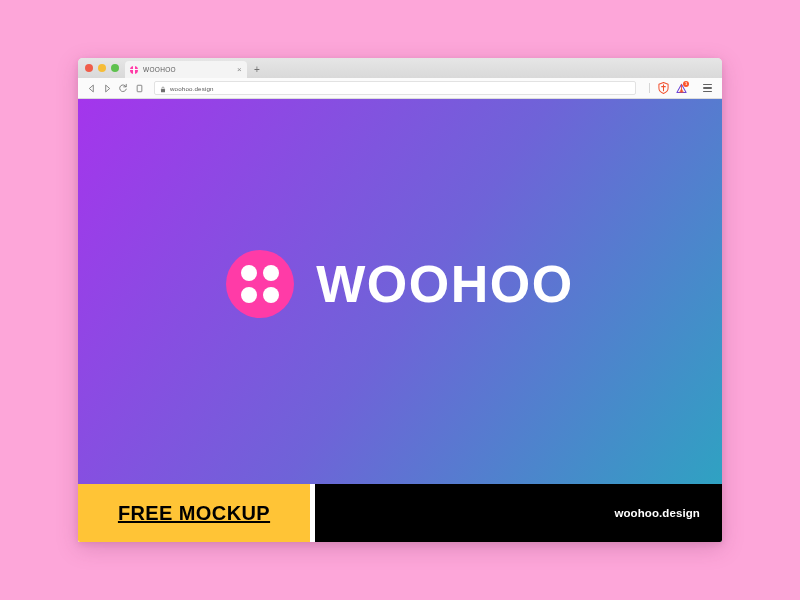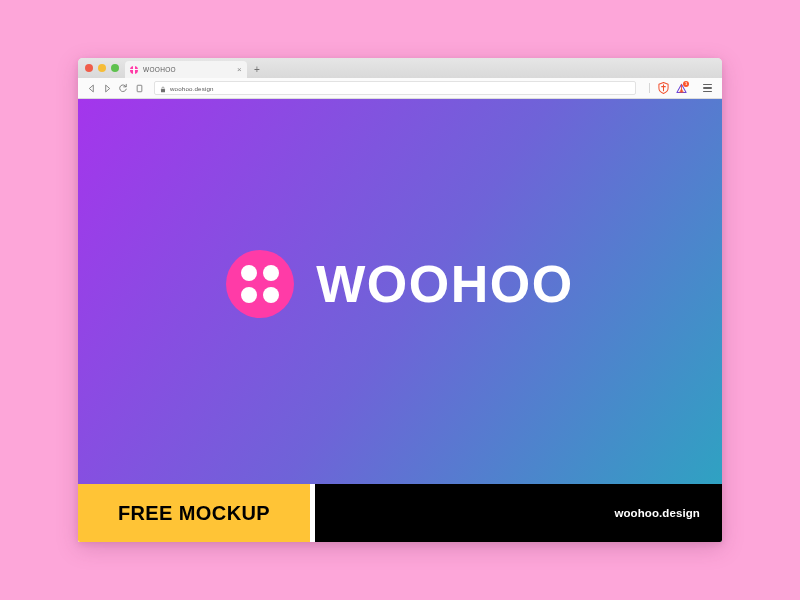--- a/index.html
+++ b/index.html
@@ -203,20 +203,21 @@
     line-height: 1;
     white-space: nowrap;
   }
 
   
   #footer-bars {
     height: 58px;
     flex: 0 0 auto;
     display: flex;
     background: #ffffff;
+    text-decoration: underline;
   }
   #free-mockup-bar {
     width: 232px;
     background: #ffc436;
     display: flex;
     align-items: center;
     justify-content: center;
     flex: 0 0 auto;
   }
   #free-mockup-label {

